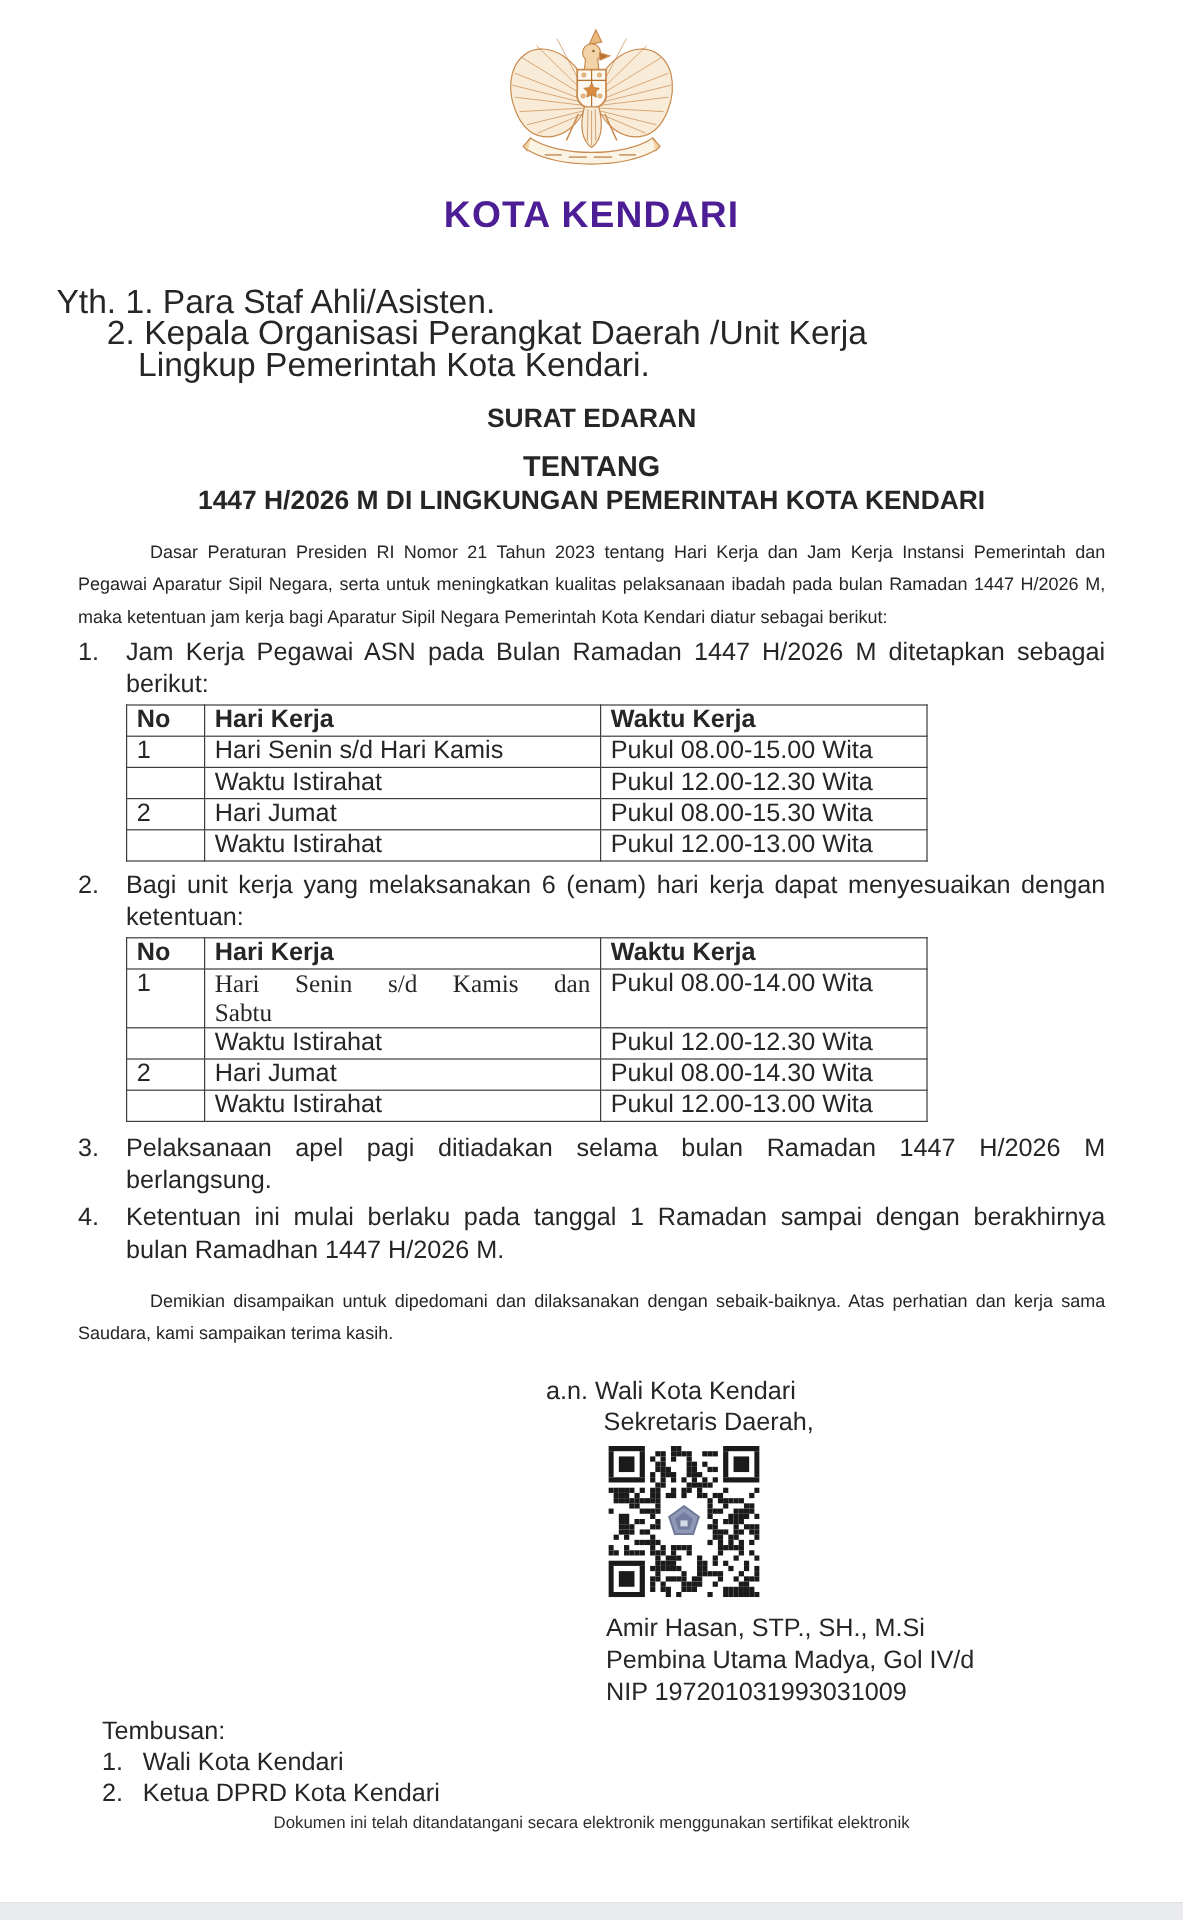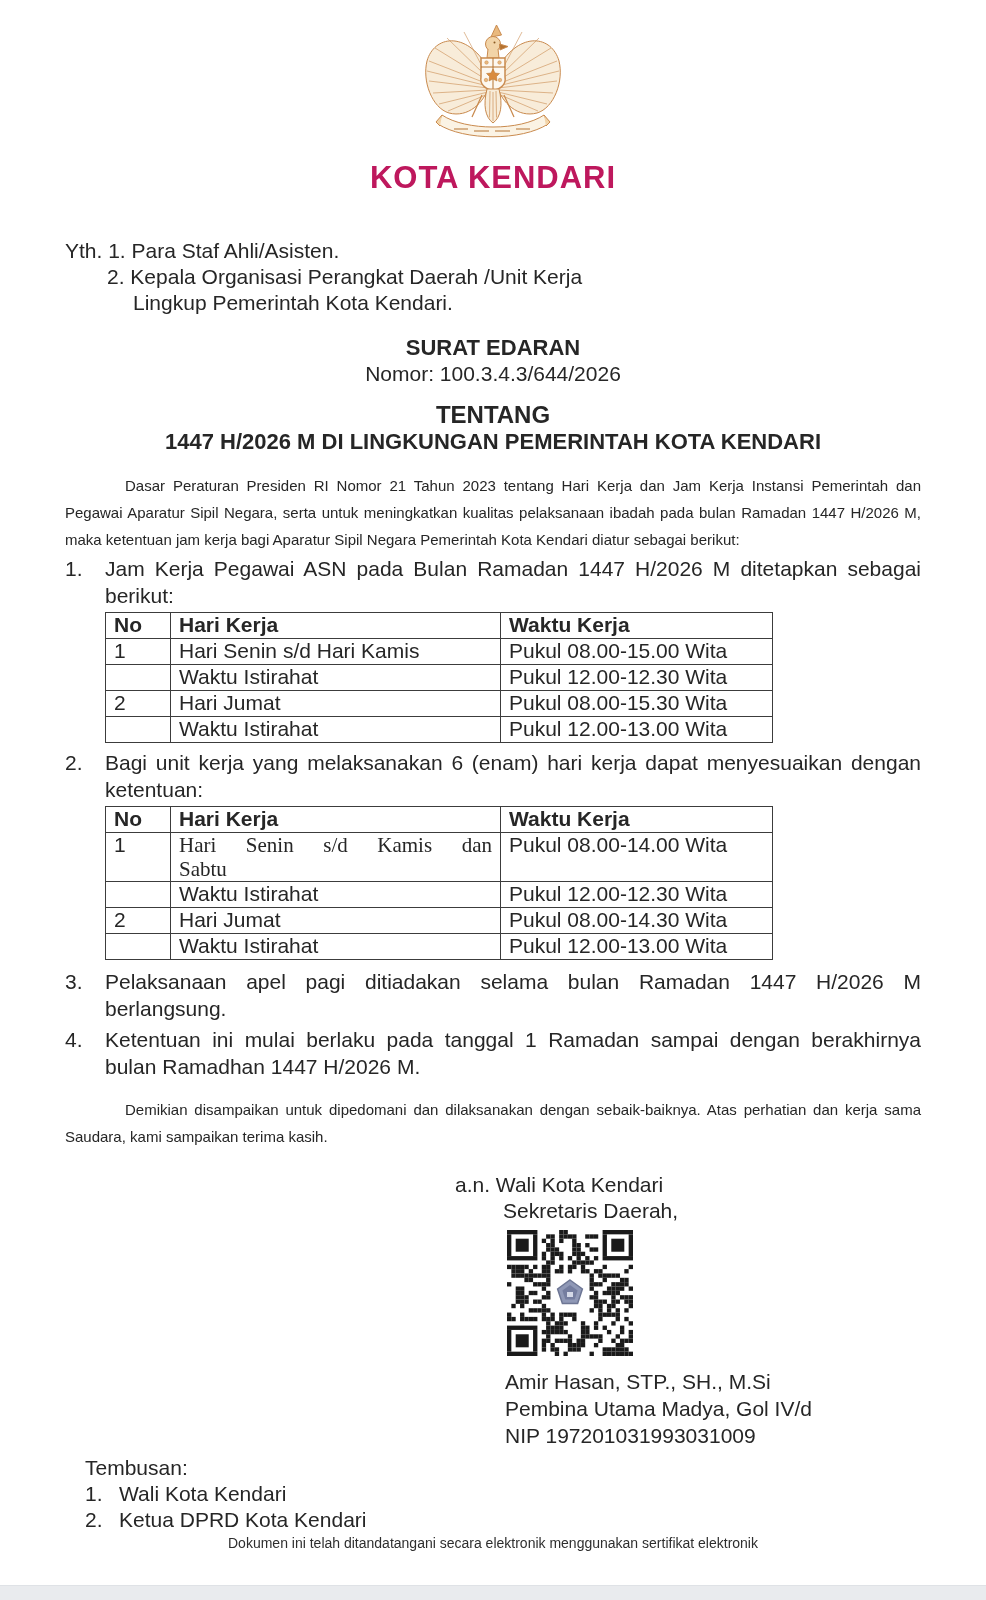--- a/index.html
+++ b/index.html
@@ -8,25 +8,25 @@
     font-family:"Liberation Sans","DejaVu Sans",sans-serif;
     color:#262626;position:relative;
     -webkit-font-smoothing:antialiased;
   }
   .page{width:986px;height:1600px;position:relative;}
 
   
   .emblem-wrap{padding-top:14px;text-align:center;}
   .city-title{
     margin-top:10px;text-align:center;font-weight:bold;
-    font-size:31px;letter-spacing:1px;line-height:36px;color:#be185d;
+    font-size:31px;letter-spacing:1px;line-height:36px;color:#4c1d95;
   }
 
   
-  .addressee{margin:42px 65px 0 65px;font-size:21px;line-height:26px;}
+  .addressee{margin:42px 65px 0 47px;font-size:28px;line-height:26px;}
   .addressee .l2{margin-left:42px;}
   .addressee .l3{margin-left:68px;}
 
   
   .doc-head{margin-top:18px;text-align:center;}
   .doc-type{font-size:22px;font-weight:bold;line-height:27px;}
   .doc-number{font-size:21px;line-height:26px;}
   .about-block{margin-top:14px;text-align:center;}
   .about-label{font-size:24px;font-weight:bold;line-height:27px;}
   .subject{font-size:22px;font-weight:bold;line-height:28px;}
@@ -148,21 +148,20 @@
   <div class="city-title">KOTA KENDARI</div>
 
   <div class="addressee">
     <div class="l1">Yth. 1. Para Staf Ahli/Asisten.</div>
     <div class="l2">2. Kepala Organisasi Perangkat Daerah /Unit Kerja</div>
     <div class="l3">Lingkup Pemerintah Kota Kendari.</div>
   </div>
 
   <div class="doc-head">
     <div class="doc-type">SURAT EDARAN</div>
-    <div class="doc-number">Nomor: 100.3.4.3/644/2026</div>
   </div>
 
   <div class="about-block">
     <div class="about-label">TENTANG</div>
     <div class="subject">1447 H/2026 M DI LINGKUNGAN PEMERINTAH KOTA KENDARI</div>
   </div>
 
   <div class="body-text opening">Dasar Peraturan Presiden RI Nomor 21 Tahun 2023 tentang Hari Kerja dan Jam Kerja Instansi Pemerintah dan Pegawai Aparatur Sipil Negara, serta untuk meningkatkan kualitas pelaksanaan ibadah pada bulan Ramadan 1447 H/2026 M, maka ketentuan jam kerja bagi Aparatur Sipil Negara Pemerintah Kota Kendari diatur sebagai berikut:</div>
 
   <div class="list-item li-1">

